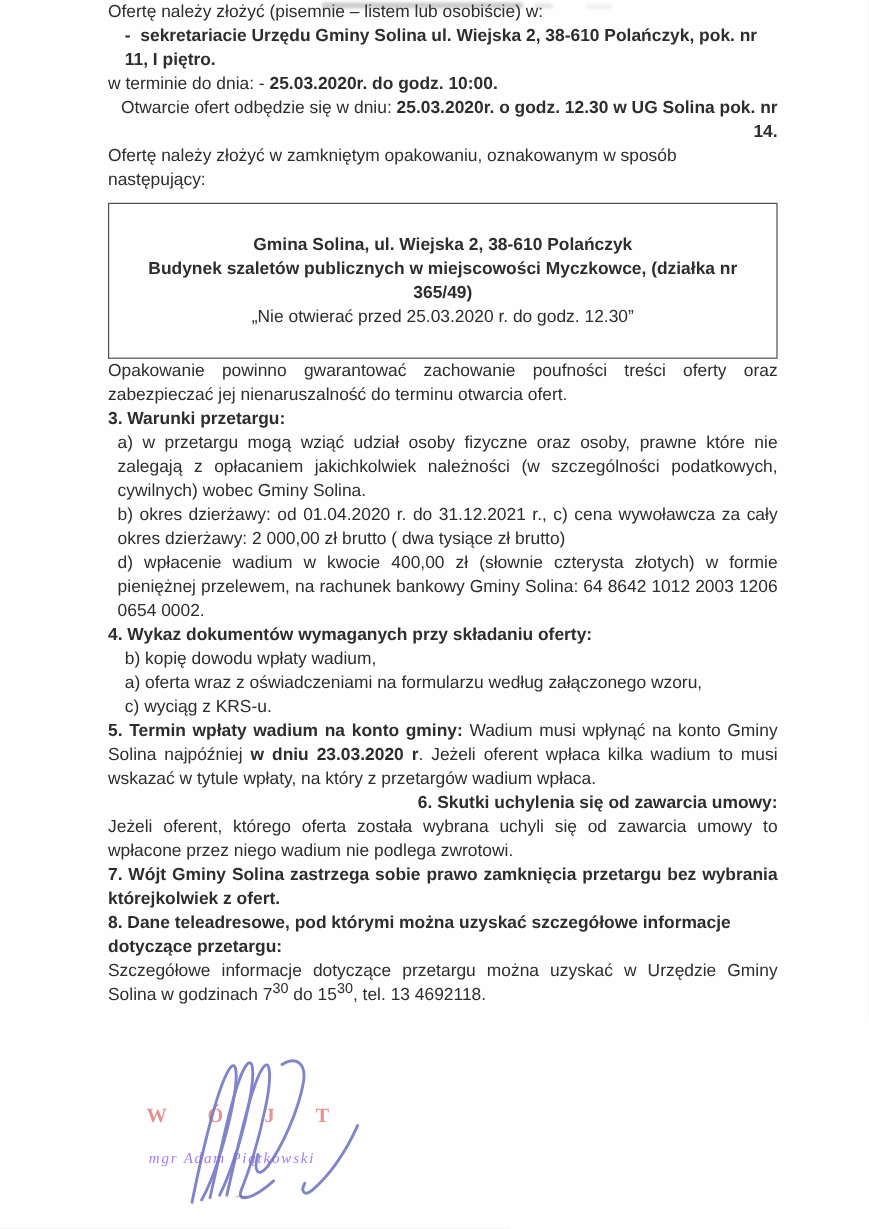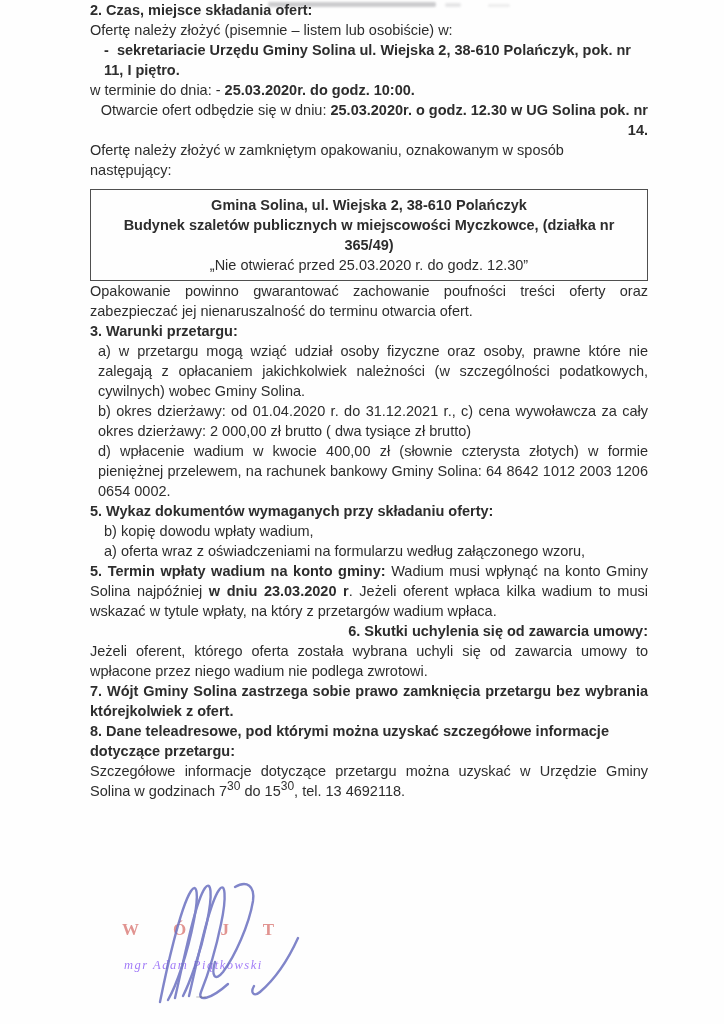--- a/index.html
+++ b/index.html
@@ -27,21 +27,21 @@
   .just{text-align:justify;}
   .m18{margin-top:18px;} .m17{margin-top:17px;text-align:right;} .m16{margin-top:16px;}
   .m12{margin-top:12px;} .m10{margin-top:10px;} .m8{margin-top:8px;text-align:right;}
   .m6{margin-top:6px;} .m24{margin-top:24px;}
   .first{margin-top:22px;}
   .indent{padding-left:14px;}
   .indent-sm{padding-left:8px;}
   .notice-box{
     margin-top:9px;
     border:1px solid #4f4f4f;
-    padding:5px 10px;
+    padding:24px 10px;
     text-align:center;
   }
   .notice-box p{line-height:20px;}
   sup{font-size:12px;line-height:0;vertical-align:super;}
   
   .stamp-title{
     position:absolute;left:122px;top:920px;width:170px;
     font-family:"Liberation Serif","DejaVu Serif",serif;
     font-weight:bold;font-size:17px;letter-spacing:12px;word-spacing:6px;
     color:#dd827e;opacity:.85;
@@ -64,21 +64,20 @@
 <body>
 
 <div class="page">
 
   <div class="artifact" style="left:268px;top:2px;width:168px;height:5px;"></div>
   <div class="artifact" style="left:445px;top:3px;width:16px;height:4px;opacity:.5;"></div>
   <div class="artifact" style="left:488px;top:4px;width:22px;height:3px;opacity:.35;"></div>
 
   <div class="content">
 
-    <p class="first"><b>2. Czas, miejsce składania ofert:</b></p>
     <p>Ofertę należy złożyć (pisemnie – listem lub osobiście) w:</p>
     <p class="indent"><b>-</b>&nbsp;&nbsp;<b>sekretariacie Urzędu Gminy Solina ul. Wiejska 2, 38-610 Polańczyk, pok. nr 11, I piętro.</b></p>
 
     <p class="m18"><span>w terminie do dnia:  - </span><b>25.03.2020r. do godz. 10:00.</b></p>
 
     <p class="m17"><span>Otwarcie ofert odbędzie się w dniu: </span><b>25.03.2020r. o godz. 12.30 w  UG Solina pok. nr 14.</b></p>
 
     <p class="m16">Ofertę należy złożyć w zamkniętym opakowaniu, oznakowanym w sposób następujący:</p>
 
     <div class="notice-box">
@@ -87,23 +86,24 @@
       <p>„Nie otwierać przed 25.03.2020 r. do godz. 12.30”</p>
     </div>
 
     <p class="m24 just">Opakowanie powinno gwarantować zachowanie poufności treści oferty oraz zabezpieczać jej nienaruszalność do terminu otwarcia ofert.</p>
 
     <p class="m6"><b>3. Warunki przetargu:</b></p>
     <p class="m12 just indent-sm">a) w przetargu mogą wziąć udział osoby fizyczne oraz   osoby, prawne które nie zalegają z opłacaniem jakichkolwiek    należności (w szczególności podatkowych, cywilnych) wobec Gminy Solina.</p>
     <p class="just indent-sm">b) okres dzierżawy: od 01.04.2020 r. do 31.12.2021 r.,    c) cena wywoławcza za cały okres dzierżawy: 2 000,00 zł  brutto ( dwa tysiące zł brutto)</p>
     <p class="just indent-sm">d) wpłacenie wadium w kwocie 400,00 zł (słownie czterysta złotych) w formie pieniężnej przelewem,  na rachunek bankowy Gminy Solina: 64 8642 1012 2003 1206 0654 0002.</p>
 
-    <p class="m6"><b>5. Wykaz dokumentów wymaganych przy składaniu oferty:</b></p>
+    <p class="m6"><b>4. Wykaz dokumentów wymaganych przy składaniu oferty:</b></p>
     <p class="indent">b) kopię dowodu wpłaty wadium,</p>
     <p class="indent">a) oferta wraz z oświadczeniami na formularzu według załączonego wzoru,</p>
+    <p class="indent">c) wyciąg z KRS-u.</p>
 
     <p class="m10 just"><b>5. Termin wpłaty wadium na konto gminy:</b><span> Wadium musi wpłynąć na konto Gminy Solina najpóźniej </span><b>w dniu 23.03.2020 r</b><span>. Jeżeli oferent wpłaca kilka wadium to musi wskazać w tytule wpłaty, na który z przetargów wadium wpłaca.</span></p>
 
     <p class="m8"><b>6. Skutki uchylenia się od zawarcia umowy:</b></p>
     <p class="just"> Jeżeli oferent, którego oferta została wybrana uchyli się od zawarcia umowy to wpłacone przez niego wadium nie podlega zwrotowi.</p>
 
     <p class="m10 just"><b>7. Wójt Gminy Solina zastrzega sobie prawo zamknięcia przetargu bez wybrania którejkolwiek z ofert.</b></p>
 
     <p><b>8. Dane teleadresowe, pod którymi można uzyskać szczegółowe informacje dotyczące</b> <b>przetargu:</b></p>
     <p class="just"><span>Szczegółowe informacje dotyczące przetargu można uzyskać w Urzędzie Gminy Solina w godzinach 7</span><sup>30</sup><span> do 15</span><sup>30</sup><span>, tel. 13 4692118.</span></p>

